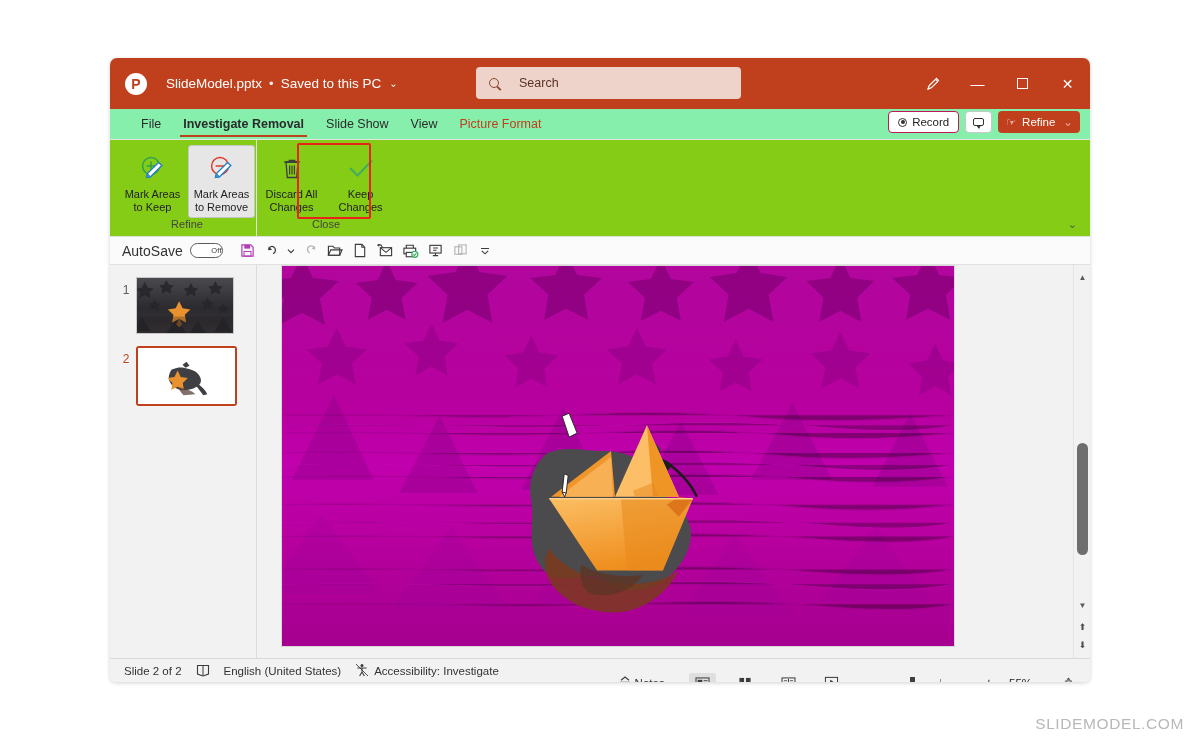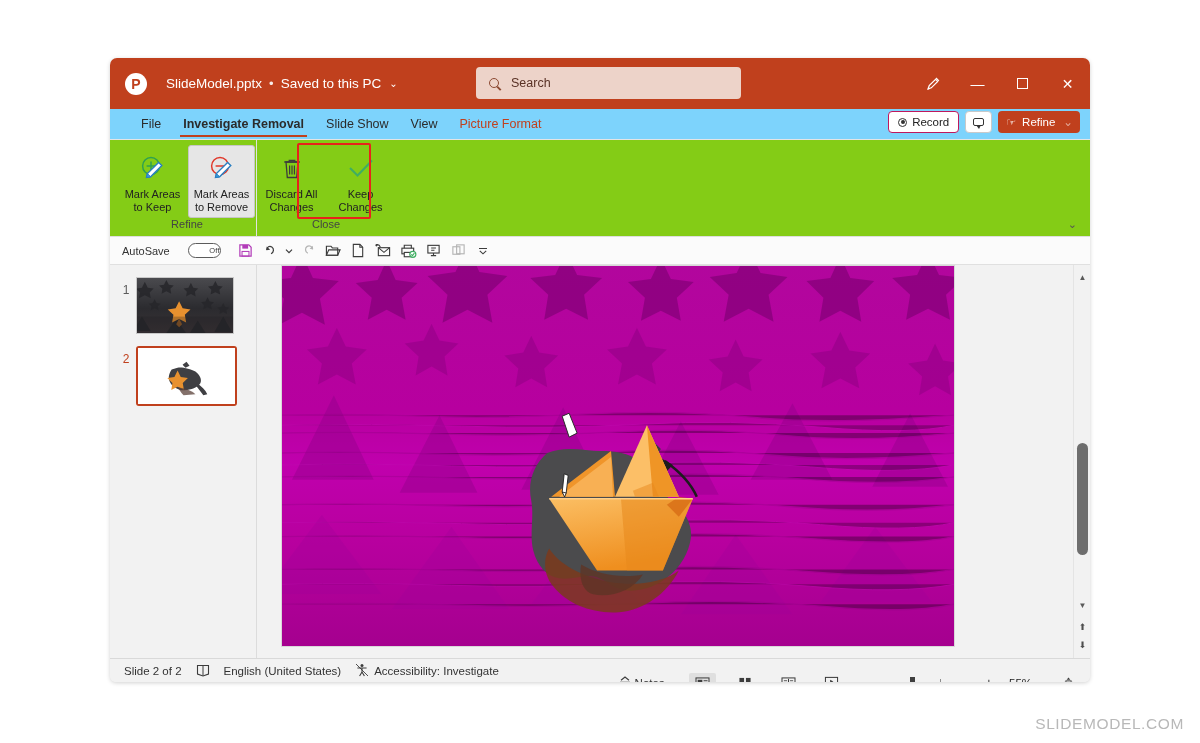--- a/index.html
+++ b/index.html
@@ -44,21 +44,21 @@
   }
   #doc-title-group .dot { opacity: .9; font-size: 13px; }
   #doc-title-group .chev { font-size: 10px; margin-left: 1px; }
 
   #search-box {
     position: absolute; left: 366px; top: 9px;
     width: 265px; height: 32px;
     background: #edd3c9;
     border-radius: 4px;
     display: flex; align-items: center;
-    padding-left: 13px; gap: 12px;
+    padding-left: 13px; gap: 20px;
     color: #5a3226; font-size: 12.5px;
   }
   .mag-glass {
     width: 10px; height: 10px;
     border: 1.6px solid #8c4a33; border-radius: 50%;
     position: relative; flex: none;
   }
   .mag-glass::after {
     content: ''; position: absolute;
     width: 1.6px; height: 5px; background: #8c4a33;
@@ -72,21 +72,21 @@
   .title-btn {
     width: 45px; height: 51px;
     display: flex; align-items: center; justify-content: center;
     color: #fff; font-size: 14px;
   }
 
   
   #ribbon-tabs {
     position: relative;
     height: 30px;
-    background: #7dd3fc;
+    background: #86efac;
     display: flex; align-items: center;
     padding-left: 20px;
     gap: 0;
   }
   .tab {
     font-size: 12.5px; color: #2b2b2b;
     padding: 3px 11px 4px 11px;
     white-space: nowrap;
     position: relative;
   }
@@ -185,21 +185,21 @@
 
   
   #qat {
     position: relative;
     height: 28px;
     background: #fbfbfb;
     border-bottom: 1px solid #e0e0e0;
     display: flex; align-items: center;
     padding-left: 12px; gap: 0;
   }
-  #qat .as-label { font-size: 11px; color: #333; margin-right: 18px; }
+  #qat .as-label { font-size: 14px; color: #333; margin-right: 7px; }
   .toggle {
     width: 33px; height: 15px; border-radius: 9px;
     border: 1.3px solid #5c5c5c; background: #fff;
     display: flex; align-items: center; padding: 0 1.5px;
     position: relative; margin-right: 12px;
   }
   .toggle .knob {
     width: 10px; height: 10px; border-radius: 50%; background: #4a4a4a;
   }
   .toggle .ttxt {

